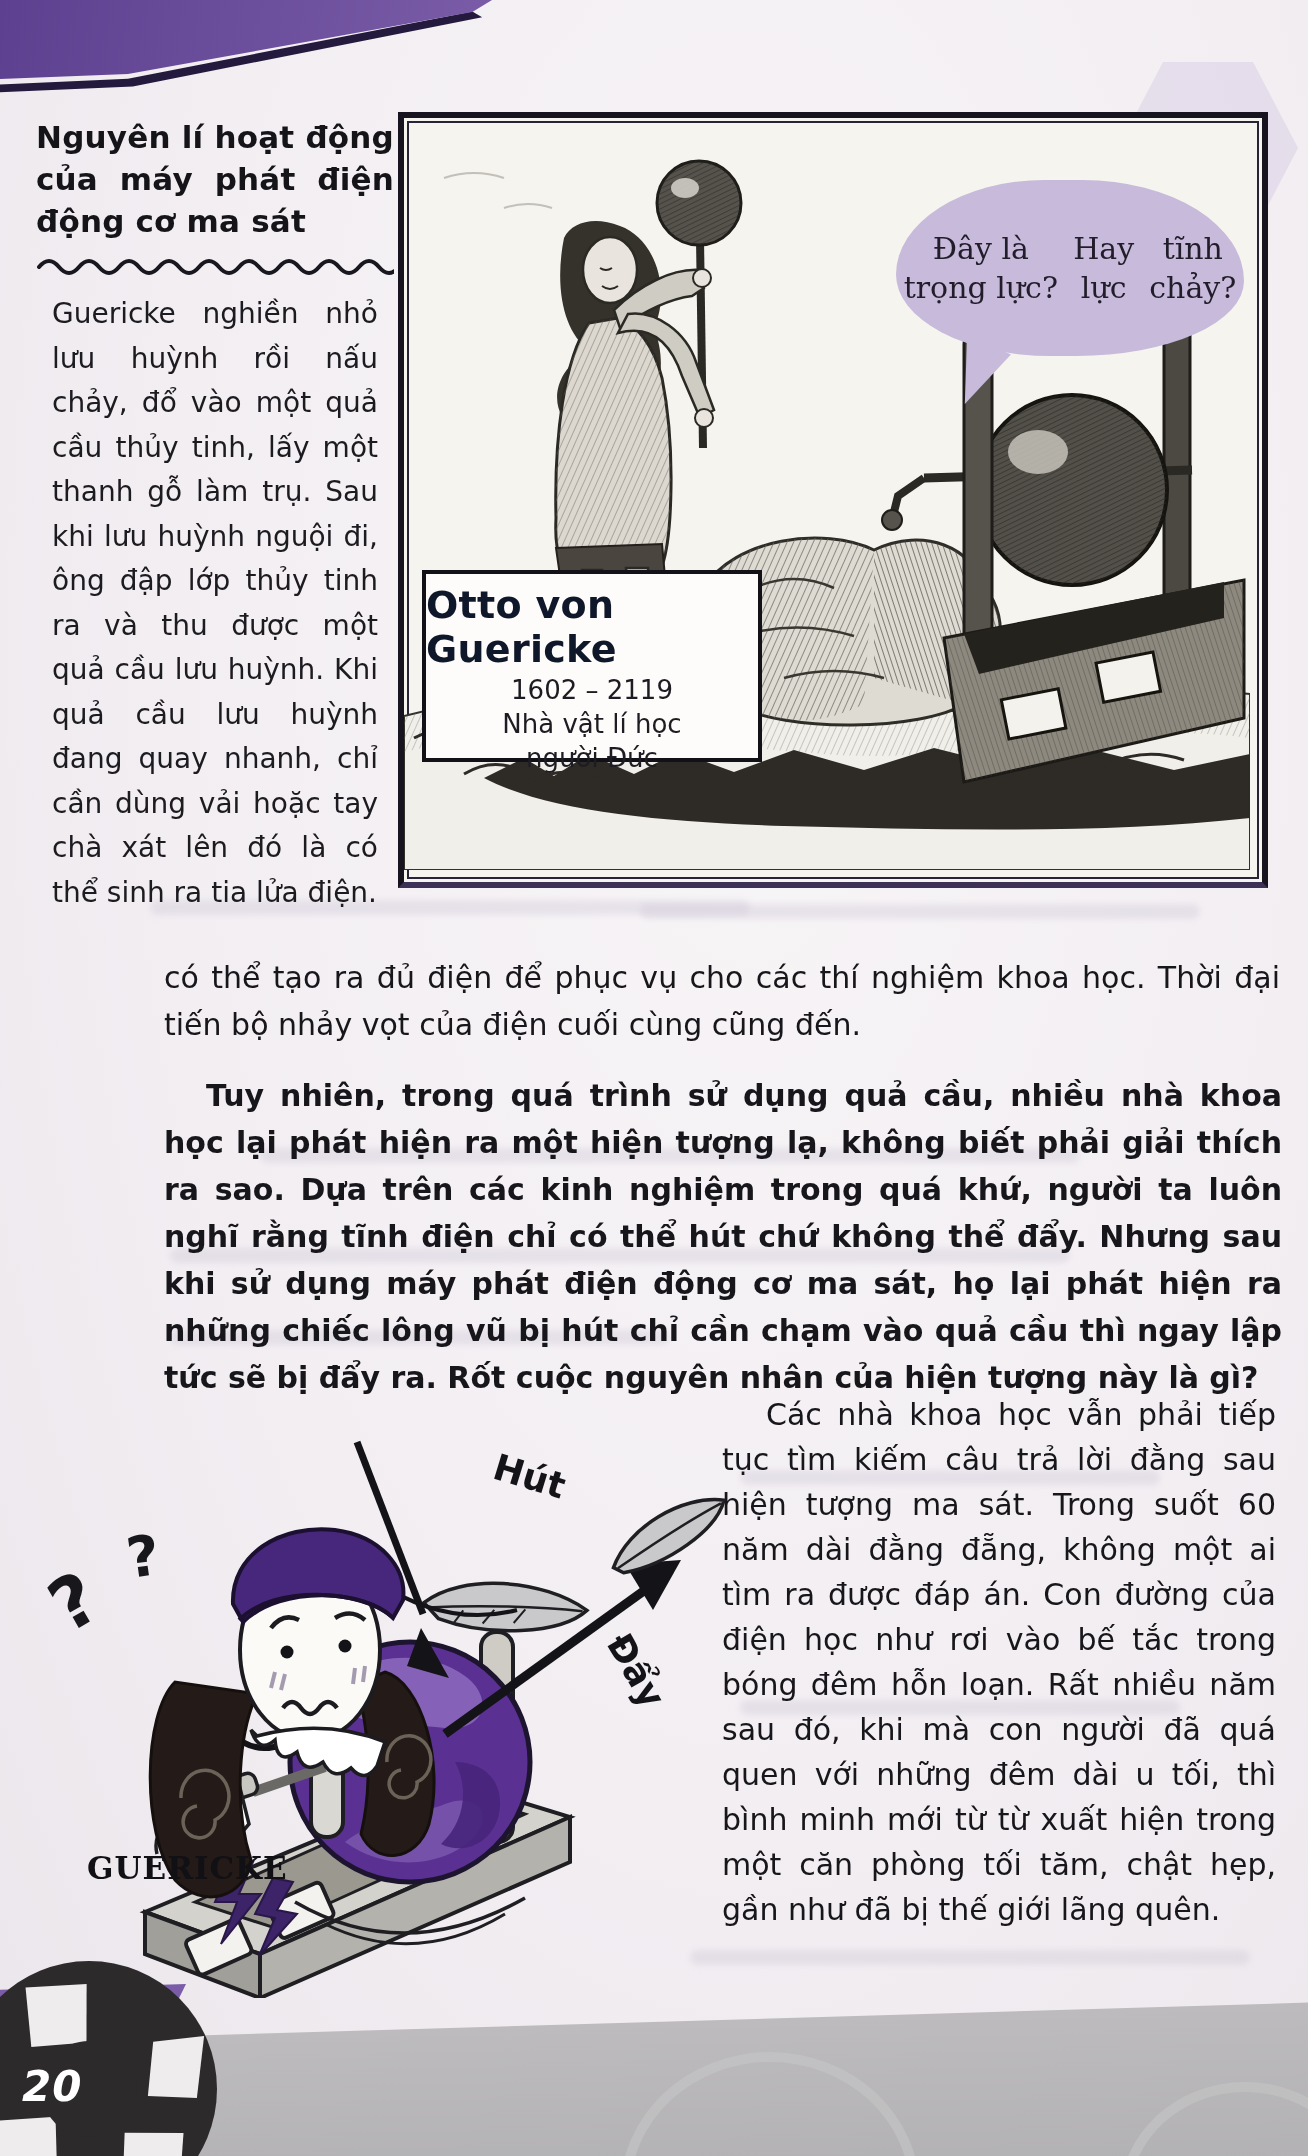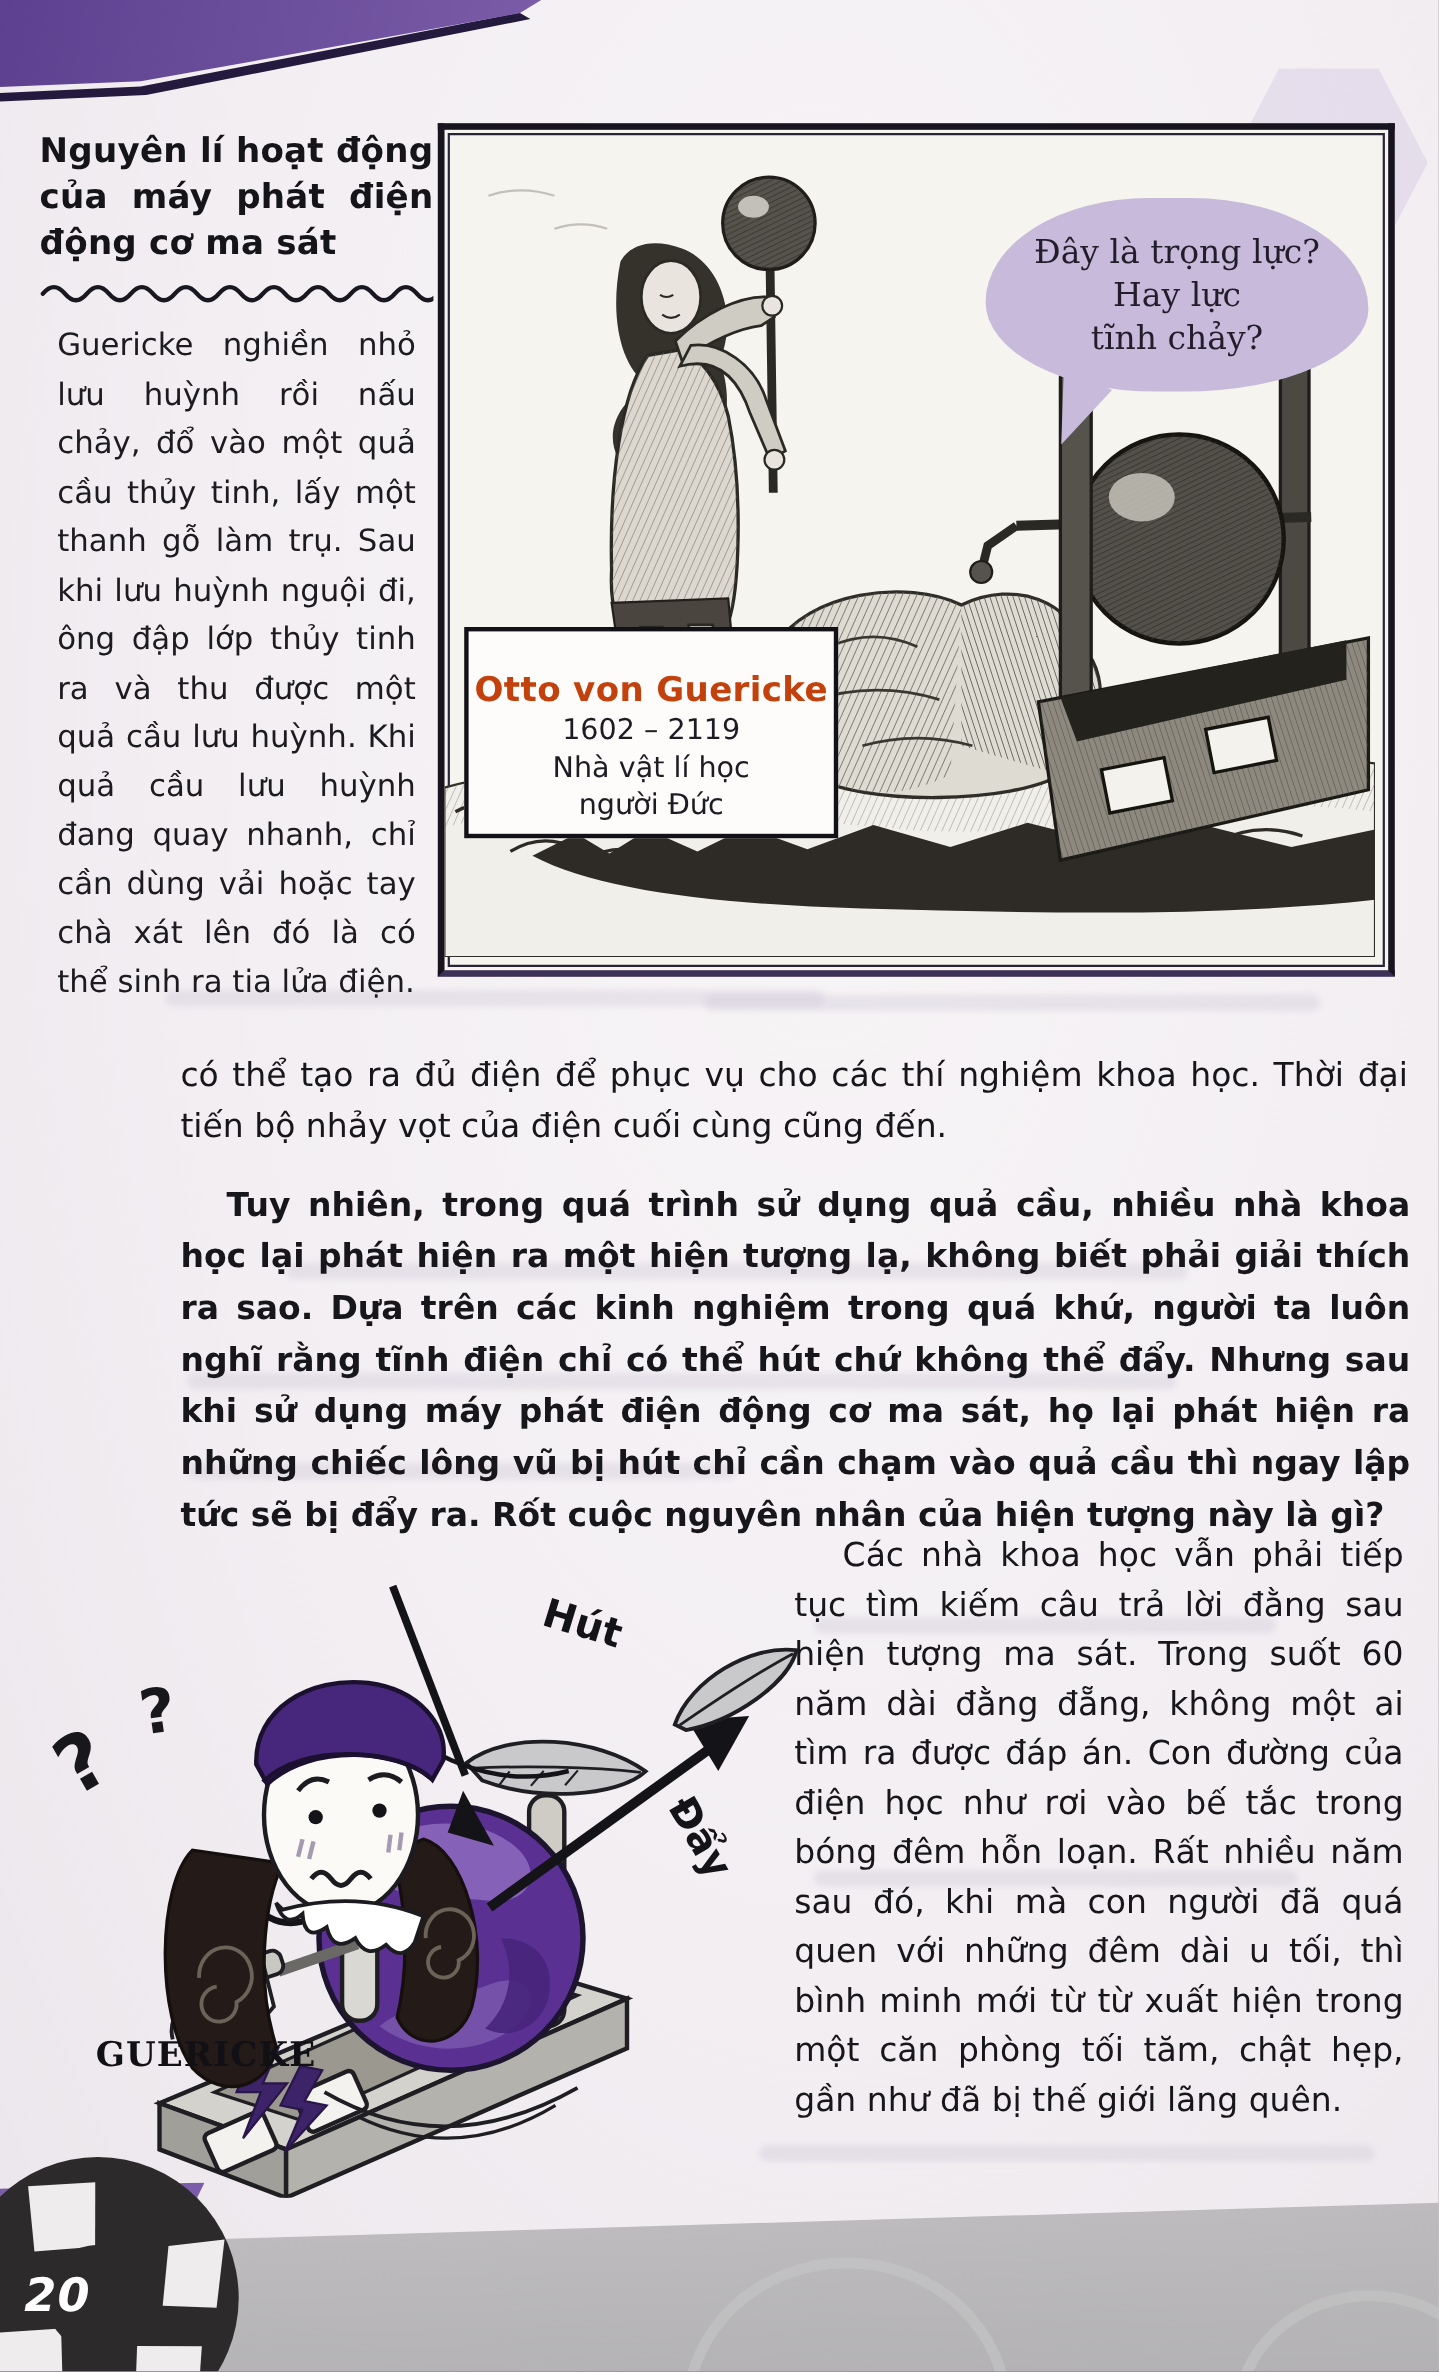--- a/index.html
+++ b/index.html
@@ -35,28 +35,28 @@
   .intro{font-size:28px;line-height:44.5px;text-align:justify;margin:16px;color:#1c1b20;}
 
   
   .frame{position:absolute;left:398px;top:112px;width:858px;height:764px;
     background:#f6f4ef;border:6px solid #17141f;
     box-shadow:0 0 0 3px #f6f4ef inset, 0 0 0 5px #2a2338 inset;
     border-bottom-color:#3e3158;z-index:2;}
   .engraving{position:absolute;left:0;top:0;width:846px;height:752px;}
   .speech-bubble{position:absolute;left:492px;top:62px;width:348px;height:176px;background:#c7bada;
     border-radius:46% 50% 52% 48% / 58% 62% 46% 50%;
-    display:flex;flex-direction:column;align-items:center;justify-content:center;z-index:4;}
+    display:flex;align-items:center;justify-content:center;z-index:4;}
   .speech-bubble span{display:block;font-family:"DejaVu Serif", serif;font-size:30px;line-height:39px;color:#221d2b;text-align:center;}
   .bubble-tail{position:absolute;left:548px;top:224px;width:0;height:0;z-index:3;
     border-left:26px solid transparent;border-right:22px solid transparent;border-top:64px solid #c7bada;
     transform:rotate(24deg);}
   .caption-box{position:absolute;left:18px;top:452px;width:332px;height:184px;background:#fdfcfa;
     border:4px solid #131118;z-index:4;display:flex;flex-direction:column;align-items:center;justify-content:center;}
-  .caption-name{font-size:31px;font-weight:bold;letter-spacing:.3px;color:#c2410c;margin-top:24px;}
+  .caption-name{font-size:38px;font-weight:bold;letter-spacing:.3px;color:#0f172a;margin-top:24px;}
   .caption-years,.caption-role{font-size:26px;color:#1d1c22;margin-top:4px;}
 
   
   .para{position:absolute;z-index:2;font-size:30px;line-height:47px;text-align:justify;color:#17161b;margin:16px;}
   .para-a{left:148px;top:938px;width:1116px;}
   .para-b{left:148px;top:1056px;width:1118px;text-indent:42px;font-weight:bold;}
   .para-c{left:706px;top:1376px;width:554px;line-height:45px;text-indent:44px;}
 
   
   .cartoon{position:absolute;left:25px;top:1432px;width:702px;height:566px;z-index:3;}

